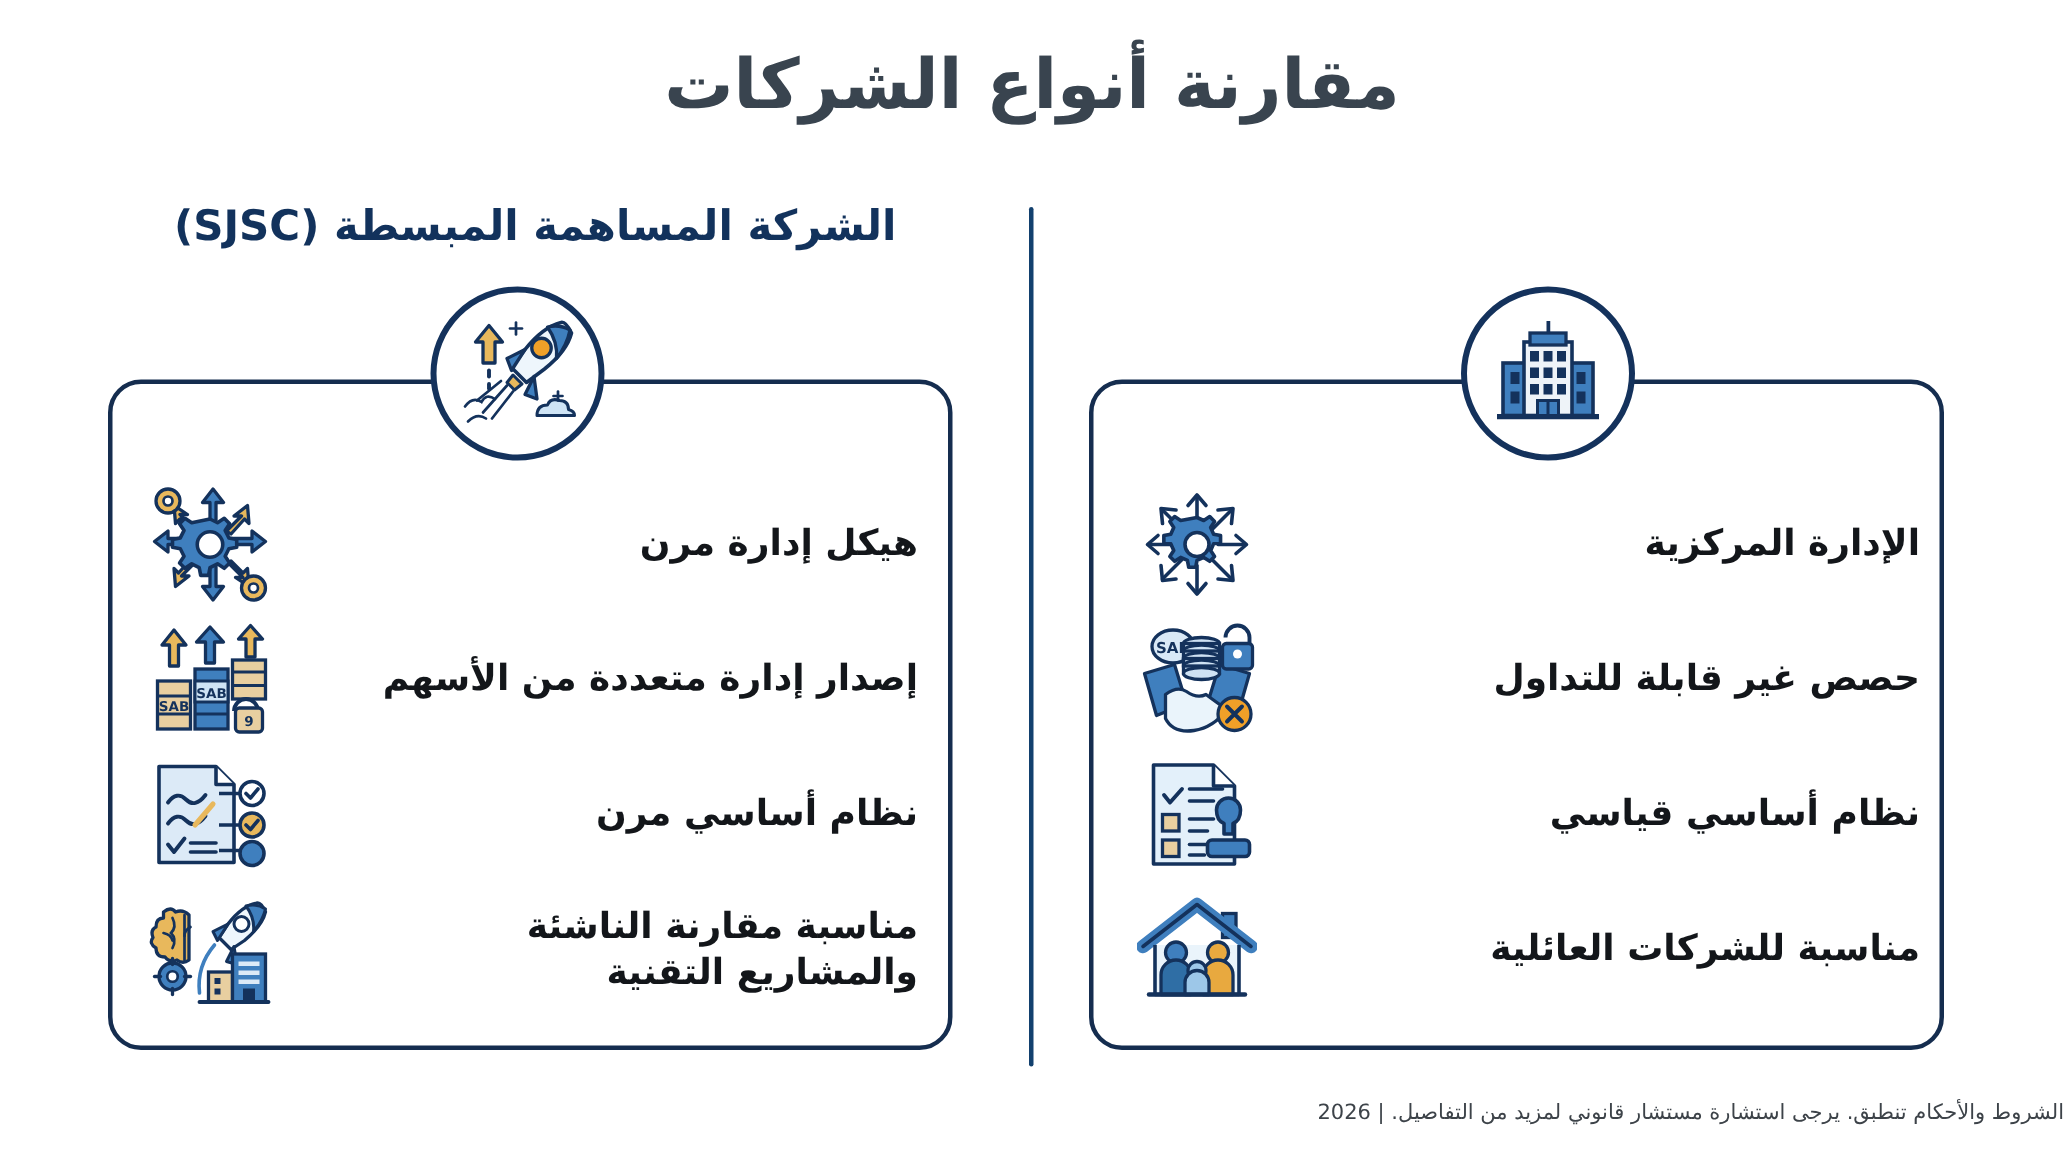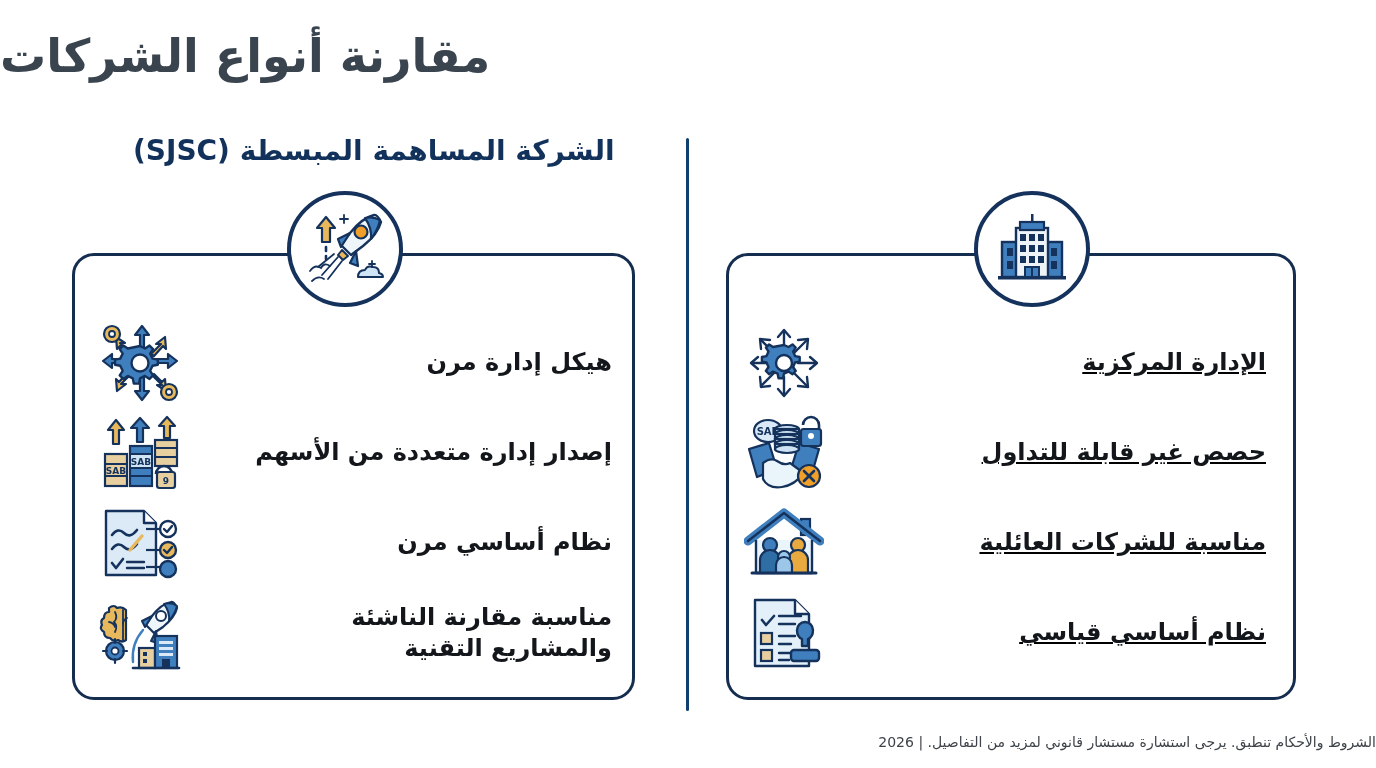--- a/index.html
+++ b/index.html
@@ -7,36 +7,36 @@
     width:1376px;height:768px;
     background:#ffffff;
     font-family:"DejaVu Sans","Liberation Sans",sans-serif;
     overflow:hidden;position:relative;
   }
   .stage{position:absolute;inset:0;}
 
   
   .page-title{
     position:absolute;top:28px;left:0;width:100%;
-    text-align:left;
+    text-align:center;
     font-size:46px;font-weight:bold;
     color:#39444f;
     letter-spacing:0px;
     line-height:1.25;
   }
 
   
   .col-header{
     position:absolute;top:134px;
     font-size:28px;font-weight:bold;
     color:#12325c;
     white-space:nowrap;
   }
   .col-header.right{right:78px;}
-  .col-header.left{left:133px;}
+  .col-header.left{left:116px;}
 
   
   .divider{
     position:absolute;left:686px;top:138px;
     width:3px;height:573px;
     background:#12406e;border-radius:2px;
   }
 
   
   .card{
@@ -58,21 +58,21 @@
   }
   .badge.right{right:286px;}
   .badge.left{left:287px;}
   .badge svg{display:block;}
 
   
   .features{
     position:absolute;top:318px;
     display:flex;flex-direction:column;
   }
-  .features.right{right:110px;width:530px;text-decoration:underline;}
+  .features.right{right:96px;width:530px;}
   .features.left{left:92px;width:520px;}
 
   .feature{
     display:flex;flex-direction:row-reverse;
     align-items:center;justify-content:flex-start;
     height:90px;margin-bottom:0px;
   }
   .feature .ficon{
     width:96px;min-width:96px;height:86px;
     display:flex;align-items:center;justify-content:center;
@@ -191,61 +191,61 @@
           <path d="M61 56 l10 10 M71 56 l-10 10" stroke="#14325c" stroke-width="2.6" stroke-linecap="round"></path>
         </svg>
       </div>
       <div class="flabel">
         <span>حصص غير قابلة للتداول</span>
       </div>
     </div>
 
     <div class="feature">
       <div class="ficon">
-        <svg width="80" height="72" viewBox="0 0 80 72">
-          <rect x="57" y="12" width="9" height="16" fill="#3f7fbe" stroke="#14325c" stroke-width="2.2"></rect>
-          <path d="M4 34 L40 6 L76 34" fill="none" stroke="#3f7fbe" stroke-width="9" stroke-linejoin="round" stroke-linecap="round"></path>
-          <path d="M4 34 L40 6 L76 34" fill="none" stroke="#14325c" stroke-width="2.4" stroke-linejoin="round" stroke-linecap="round"></path>
-          <path d="M12 33 v33 h56 v-33" fill="#eaf4fb" stroke="#14325c" stroke-width="2.4" stroke-linejoin="round"></path>
-          <circle cx="26" cy="38" r="7" fill="#3f7fbe" stroke="#14325c" stroke-width="2.2"></circle>
-          <path d="M16 66 v-13 a10 10 0 0 1 20 0 v13 z" fill="#2f6ea5" stroke="#14325c" stroke-width="2.2" stroke-linejoin="round"></path>
-          <circle cx="54" cy="38" r="7" fill="#e8a93f" stroke="#14325c" stroke-width="2.2"></circle>
-          <path d="M44 66 v-13 a10 10 0 0 1 20 0 v13 z" fill="#e8a93f" stroke="#14325c" stroke-width="2.2" stroke-linejoin="round"></path>
-          <circle cx="40" cy="50" r="6" fill="#9dc7e8" stroke="#14325c" stroke-width="2.2"></circle>
-          <path d="M32 66 v-8 a8 8 0 0 1 16 0 v8 z" fill="#9dc7e8" stroke="#14325c" stroke-width="2.2" stroke-linejoin="round"></path>
-          <line x1="8" y1="66" x2="72" y2="66" stroke="#14325c" stroke-width="3" stroke-linecap="round"></line>
-        </svg>
-      </div>
-      <div class="flabel">
-        <span>مناسبة للشركات العائلية</span>
-      </div>
-    </div>
-
-    <div class="feature">
-      <div class="ficon">
         <svg width="78" height="78" viewBox="0 0 78 78">
           <path d="M10 6 h40 l14 14 v52 h-54 z" fill="#e3f0fa" stroke="#14325c" stroke-width="2.4" stroke-linejoin="round"></path>
           <path d="M50 6 v14 h14" fill="#ffffff" stroke="#14325c" stroke-width="2.4" stroke-linejoin="round"></path>
           <path d="M17 26 l4 5 8-9" fill="none" stroke="#14325c" stroke-width="2.6" stroke-linecap="round" stroke-linejoin="round"></path>
           <rect x="16" y="39" width="11" height="11" fill="#e8cfa0" stroke="#14325c" stroke-width="2.2"></rect>
           <rect x="16" y="56" width="11" height="11" fill="#e8cfa0" stroke="#14325c" stroke-width="2.2"></rect>
           <g stroke="#14325c" stroke-width="2.4" stroke-linecap="round">
             <line x1="34" y1="22" x2="56" y2="22"></line>
               <line x1="34" y1="30" x2="50" y2="30"></line>
             <line x1="34" y1="42" x2="50" y2="42"></line>
               <line x1="34" y1="50" x2="46" y2="50"></line>
             <line x1="34" y1="59" x2="48" y2="59"></line>
               <line x1="34" y1="66" x2="44" y2="66"></line>
           </g>
           <path d="M52 36 a8 8 0 0 1 16 0 q0 7 -5 9 v7 h-6 v-7 q-5-2 -5-9 z" fill="#3f7fbe" stroke="#14325c" stroke-width="2.4" stroke-linejoin="round"></path>
           <rect x="46" y="56" width="28" height="11" rx="3" fill="#3f7fbe" stroke="#14325c" stroke-width="2.4"></rect>
         </svg>
       </div>
       <div class="flabel">
         <span>نظام أساسي قياسي</span>
+      </div>
+    </div>
+
+    <div class="feature">
+      <div class="ficon">
+        <svg width="80" height="72" viewBox="0 0 80 72">
+          <rect x="57" y="12" width="9" height="16" fill="#3f7fbe" stroke="#14325c" stroke-width="2.2"></rect>
+          <path d="M4 34 L40 6 L76 34" fill="none" stroke="#3f7fbe" stroke-width="9" stroke-linejoin="round" stroke-linecap="round"></path>
+          <path d="M4 34 L40 6 L76 34" fill="none" stroke="#14325c" stroke-width="2.4" stroke-linejoin="round" stroke-linecap="round"></path>
+          <path d="M12 33 v33 h56 v-33" fill="#eaf4fb" stroke="#14325c" stroke-width="2.4" stroke-linejoin="round"></path>
+          <circle cx="26" cy="38" r="7" fill="#3f7fbe" stroke="#14325c" stroke-width="2.2"></circle>
+          <path d="M16 66 v-13 a10 10 0 0 1 20 0 v13 z" fill="#2f6ea5" stroke="#14325c" stroke-width="2.2" stroke-linejoin="round"></path>
+          <circle cx="54" cy="38" r="7" fill="#e8a93f" stroke="#14325c" stroke-width="2.2"></circle>
+          <path d="M44 66 v-13 a10 10 0 0 1 20 0 v13 z" fill="#e8a93f" stroke="#14325c" stroke-width="2.2" stroke-linejoin="round"></path>
+          <circle cx="40" cy="50" r="6" fill="#9dc7e8" stroke="#14325c" stroke-width="2.2"></circle>
+          <path d="M32 66 v-8 a8 8 0 0 1 16 0 v8 z" fill="#9dc7e8" stroke="#14325c" stroke-width="2.2" stroke-linejoin="round"></path>
+          <line x1="8" y1="66" x2="72" y2="66" stroke="#14325c" stroke-width="3" stroke-linecap="round"></line>
+        </svg>
+      </div>
+      <div class="flabel">
+        <span>مناسبة للشركات العائلية</span>
       </div>
     </div>
 
   </div>
 
   <div class="col-header left">الشركة المساهمة المبسطة (SJSC)</div>
 
   <div class="card left"></div>
 
   <div class="badge left">

